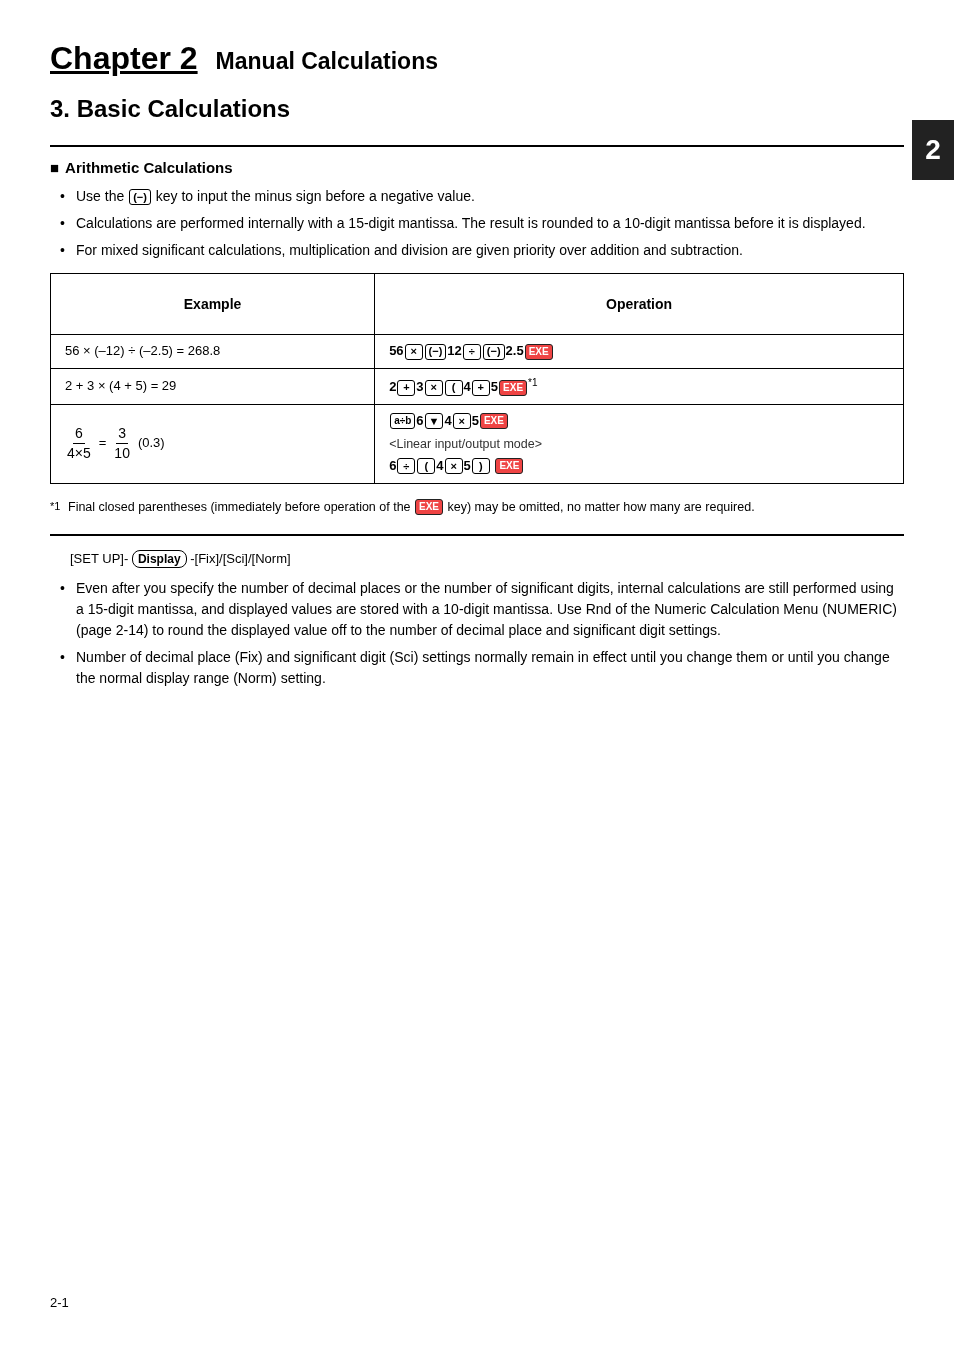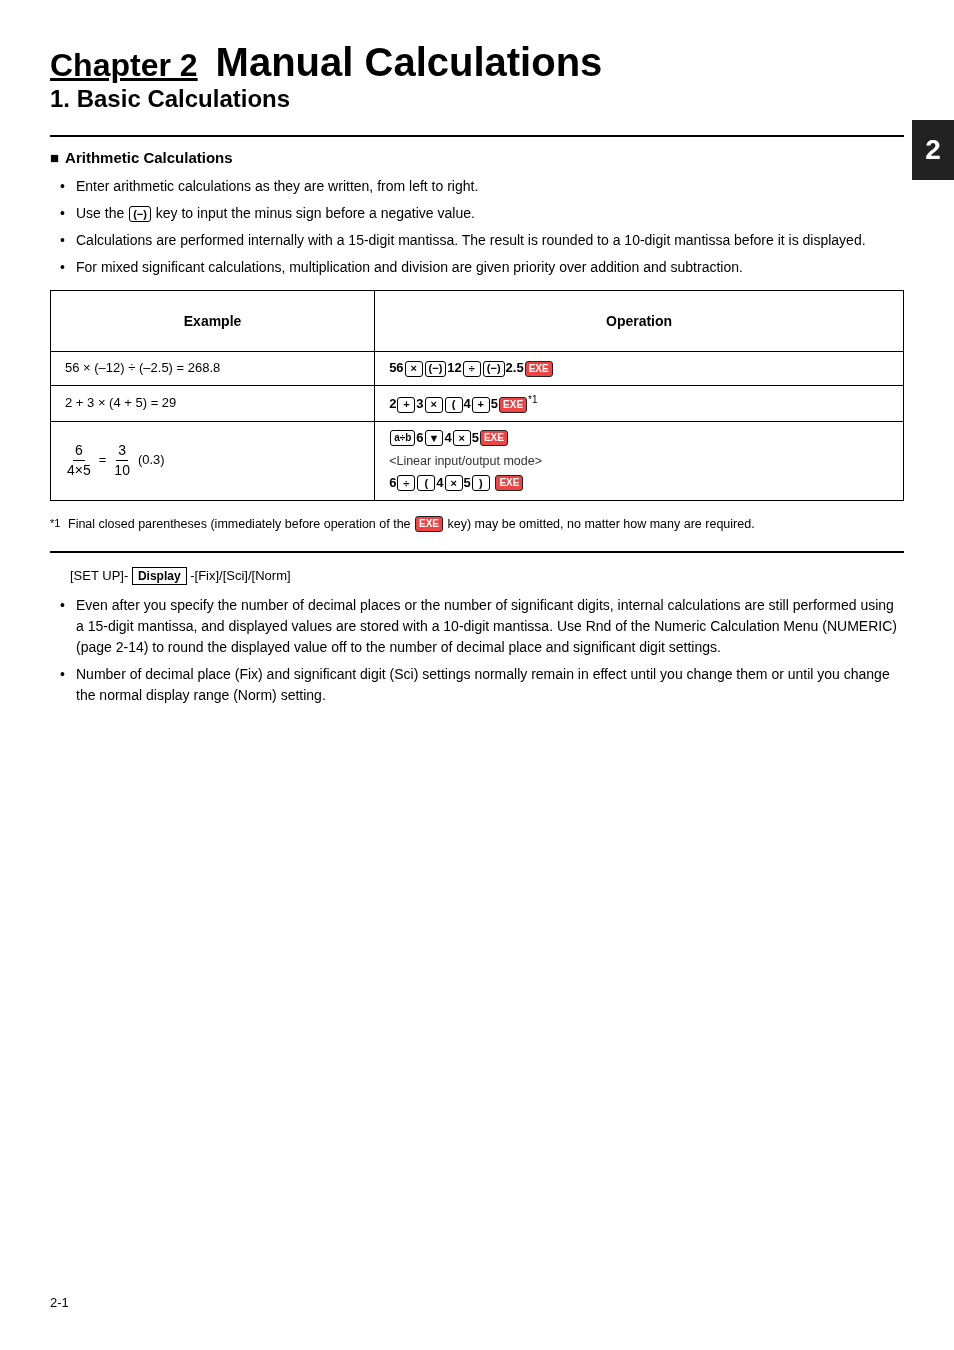--- a/index.html
+++ b/index.html
@@ -11,30 +11,31 @@
       padding: 40px 50px 40px 50px;
       max-width: 954px;
       min-height: 1350px;
       position: relative;
     }
 
     
     .chapter-header {
       display: flex;
       align-items: baseline;
+      margin-bottom: 18px;
       border-bottom: none;
     }
     .chapter-label {
       font-size: 32px;
       font-weight: bold;
       text-decoration: underline;
       margin-right: 18px;
     }
     .chapter-title {
-      font-size: 40px;
+      font-size: 23px;
       font-weight: bold;
     }
 
     
     .section-tab {
       position: absolute;
       right: 0;
       top: 120px;
       width: 42px;
       height: 60px;
@@ -186,21 +187,21 @@
       font-size: 13px;
       font-weight: normal;
       white-space: nowrap;
       margin-left: 20px;
       flex-shrink: 0;
       margin-top: 2px;
     }
     .key-display {
       display: inline-block;
       border: 1.5px solid #000;
-      border-radius: 0;
+      border-radius: 8px;
       padding: 1px 5px;
       font-size: 12px;
       font-weight: bold;
       background: #fff;
     }
 
     
     .page-number {
       position: absolute;
       bottom: 40px;
@@ -224,32 +225,29 @@
 </head>
 <body>
 
 <div class="chapter-header">
   <span class="chapter-label">Chapter 2</span>
   <span class="chapter-title">Manual Calculations</span>
 </div>
 
 <div class="section-tab">2</div>
 
-<h2 class="section-heading">1. Basic Calculations</h2>
+<h2 class="section-heading">3. Basic Calculations</h2>
 
 <hr class="hr-thick">
 
 <div class="subsection-heading">
   <span>Arithmetic Calculations</span>
 </div>
 
 <ul class="bullet-list">
-  <li>
-    <span>Enter arithmetic calculations as they are written, from left to right.</span>
-  </li>
   <li>
     Use the <span class="key-btn">(−)</span> key to input the minus sign before a negative value.
   </li>
   <li>
     <span>Calculations are performed internally with a 15-digit mantissa. The result is rounded to a 10-digit mantissa before it is displayed.</span>
   </li>
   <li>
     <span>For mixed significant calculations, multiplication and division are given priority over addition and subtraction.</span>
   </li>
 </ul>

